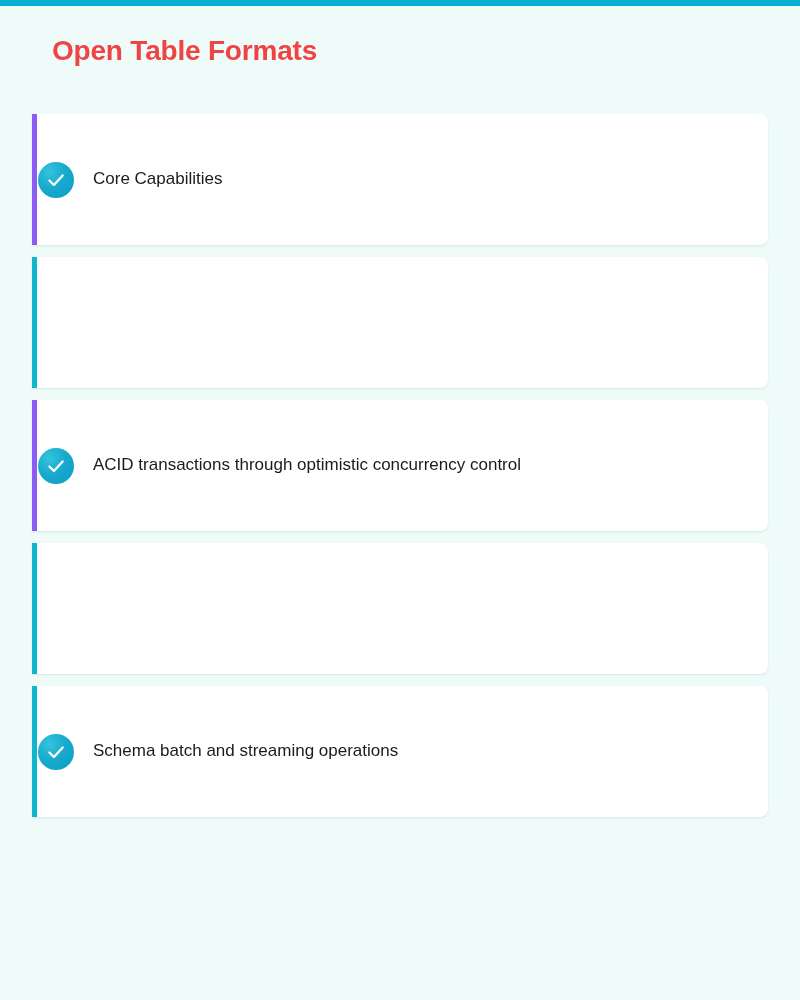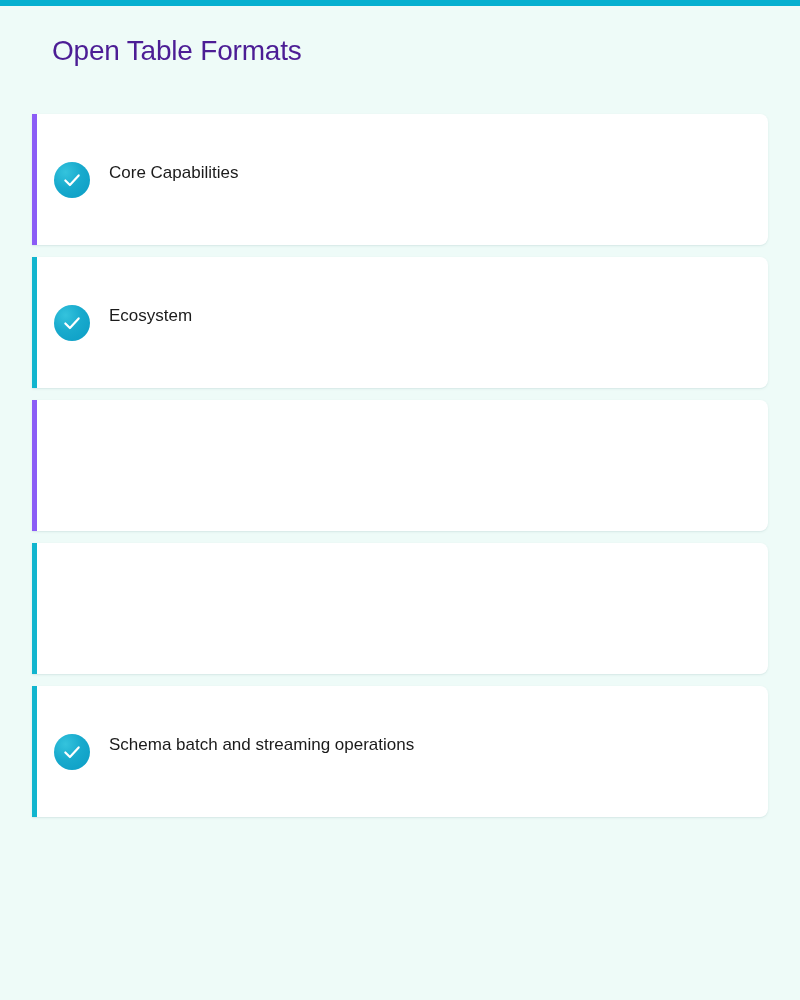--- a/index.html
+++ b/index.html
@@ -32,22 +32,22 @@
     width: 800px;
     height: 994px;
     padding: 0;
   }
 
   .page-title {
     position: absolute;
     left: 52px;
     top: 28px;
     font-size: 28px;
-    font-weight: normal;
-    color: #4c1d95;
+    font-weight: bold;
+    color: #ef4444;
     letter-spacing: -0.2px;
     line-height: 1.2;
   }
 
   .cards-list {
     position: absolute;
     left: 32px;
     top: 108px;
     width: 736px;
   }
@@ -71,21 +71,22 @@
     top: 0;
     width: 5px;
     height: 131px;
   }
 
   .accent-purple { background: #8b5cf6; }
   .accent-teal   { background: #11b5ce; }
 
   .card-inner {
     display: flex;
-    padding-left: 22px;
+    align-items: center;
+    padding-left: 6px;
     width: 100%;
   }
 
   .check-badge {
     flex: 0 0 auto;
     width: 36px;
     height: 36px;
     border-radius: 50%;
     background: radial-gradient(circle at 32% 28%, #34c3dd 0%, #18aacd 45%, #0b9cc4 100%);
     display: flex;
@@ -121,32 +122,32 @@
           <svg width="20" height="20" viewBox="0 0 24 24" fill="none" stroke="#ffffff" stroke-width="2.6" stroke-linecap="round" stroke-linejoin="round">
               <polyline points="4,12.5 9.5,18 20,6.5"></polyline>
             </svg>
         </span>
         <span class="card-label">Core Capabilities</span>
       </div>
     </div>
 
     <div class="feature-card">
       <div class="card-accent accent-teal"></div>
+    </div>
+
+    <div class="feature-card">
+      <div class="card-accent accent-purple"></div>
       <div class="card-inner">
         <span class="check-badge">
           <svg width="20" height="20" viewBox="0 0 24 24" fill="none" stroke="#ffffff" stroke-width="2.6" stroke-linecap="round" stroke-linejoin="round">
               <polyline points="4,12.5 9.5,18 20,6.5"></polyline>
             </svg>
         </span>
-        <span class="card-label">Ecosystem</span>
+        <span class="card-label">ACID transactions through optimistic concurrency control</span>
       </div>
-    </div>
-
-    <div class="feature-card">
-      <div class="card-accent accent-purple"></div>
     </div>
 
     <div class="feature-card">
       <div class="card-accent accent-teal"></div>
     </div>
 
 
     <div class="feature-card">
       <div class="card-accent accent-teal"></div>
       <div class="card-inner">

